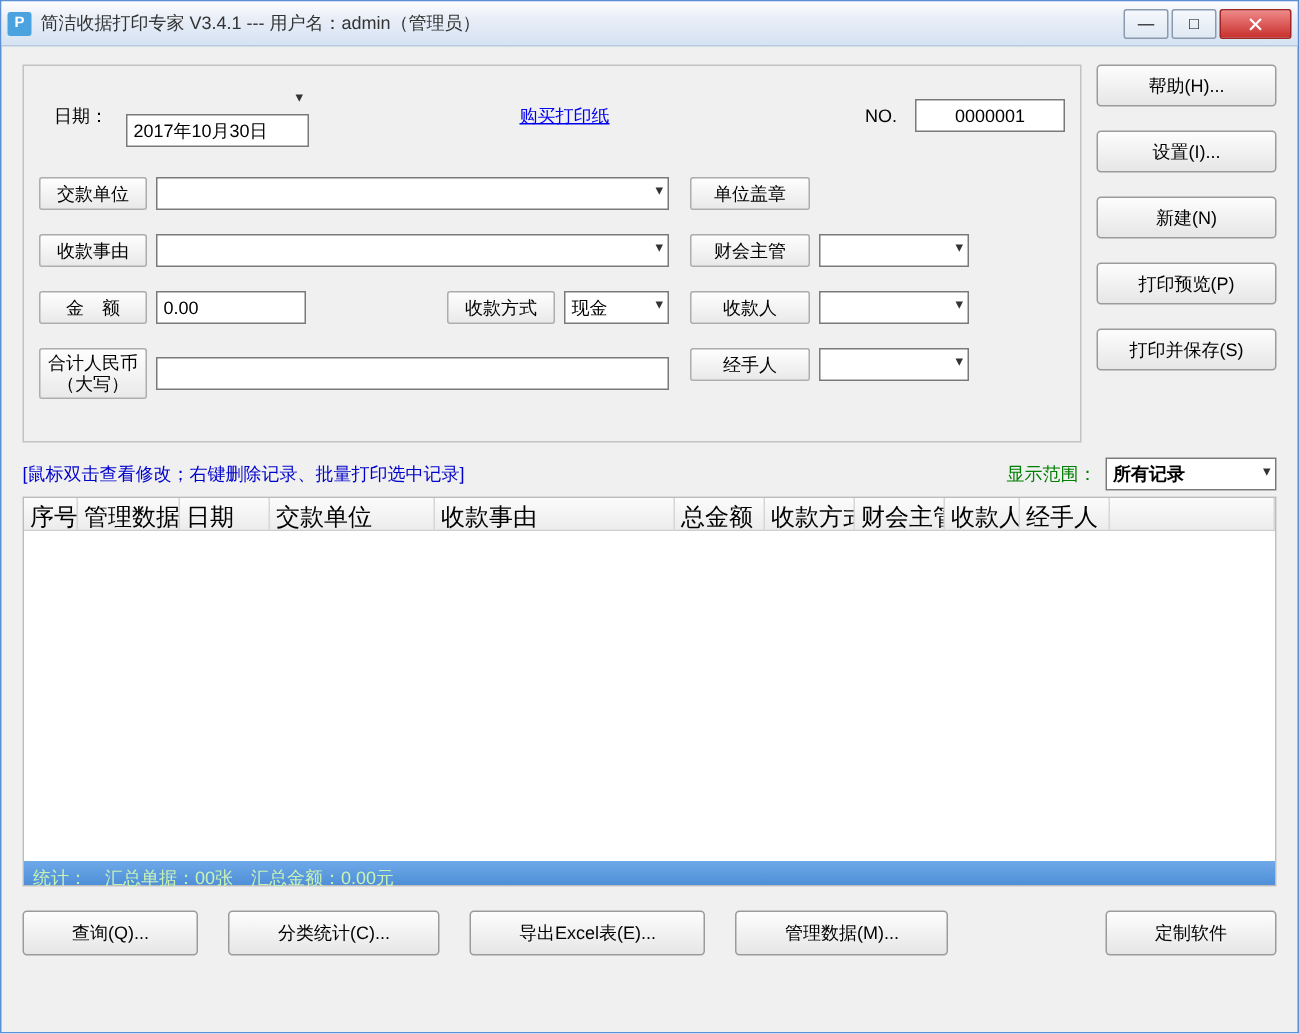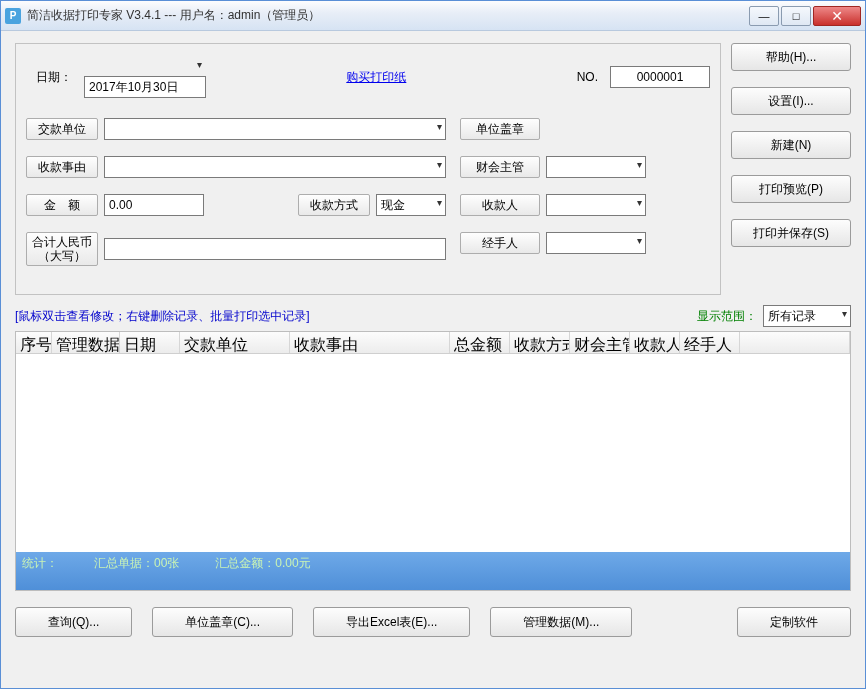--- a/index.html
+++ b/index.html
@@ -189,26 +189,26 @@
 }
 .th {
   border-right: 1px solid #d6d6d6;
   padding: 3px 4px;
   font-size: 16px;
   white-space: nowrap;
   overflow: hidden;
 }
 .tbody { flex: 1; background: #fff; }
 .summary {
-  height: 38px;
+  height: 16px;
   background: linear-gradient(#6ea9e8,#4f8fd8);
   color: #c9f3b5;
   padding: 3px 6px;
   display: flex;
-  gap: 36px;
+  gap: 12px;
 }
 .bottom-bar {
   display: flex;
   gap: 20px;
   margin-top: 16px;
 }
 .bottom-btn {
   height: 30px;
   padding: 0 32px;
   border: 1px solid #9b9b9b;
@@ -315,21 +315,21 @@
         <button class="side-btn">新建(N)</button>
         <button class="side-btn">打印预览(P)</button>
         <button class="side-btn">打印并保存(S)</button>
       </div>
     </div>
 
     <div class="hint-row">
       <span class="hint">[鼠标双击查看修改；右键删除记录、批量打印选中记录]</span>
       <span class="green range-lbl">显示范围：</span>
       <span class="combo-wrap">
-        <input class="combo" style="width: 88px;" value="所有记录">
+        <input class="combo" style="width: 114px; font-weight: bold;" value="所有记录">
       </span>
     </div>
 
     <div class="table-wrap">
       <div class="thead" id="thead-row">
           <div class="th" style="width: 36px;">序号</div>
           <div class="th" style="width: 68px;">管理数据</div>
           <div class="th" style="width: 60px;">日期</div>
           <div class="th" style="width: 110px;">交款单位</div>
           <div class="th" style="width: 160px;">收款事由</div>
@@ -343,20 +343,20 @@
       <div class="tbody"></div>
       <div class="summary">
         <span>统计：</span>
         <span>汇总单据：00张</span>
         <span>汇总金额：0.00元</span>
       </div>
     </div>
 
     <div class="bottom-bar">
       <button class="bottom-btn">查询(Q)...</button>
-      <button class="bottom-btn">单位盖章(C)...</button>
+      <button class="bottom-btn">分类统计(C)...</button>
       <button class="bottom-btn">导出Excel表(E)...</button>
       <button class="bottom-btn">管理数据(M)...</button>
       <span class="gap"></span>
       <button class="bottom-btn">定制软件</button>
     </div>
   </div>
 </div>
 
 </body></html>

